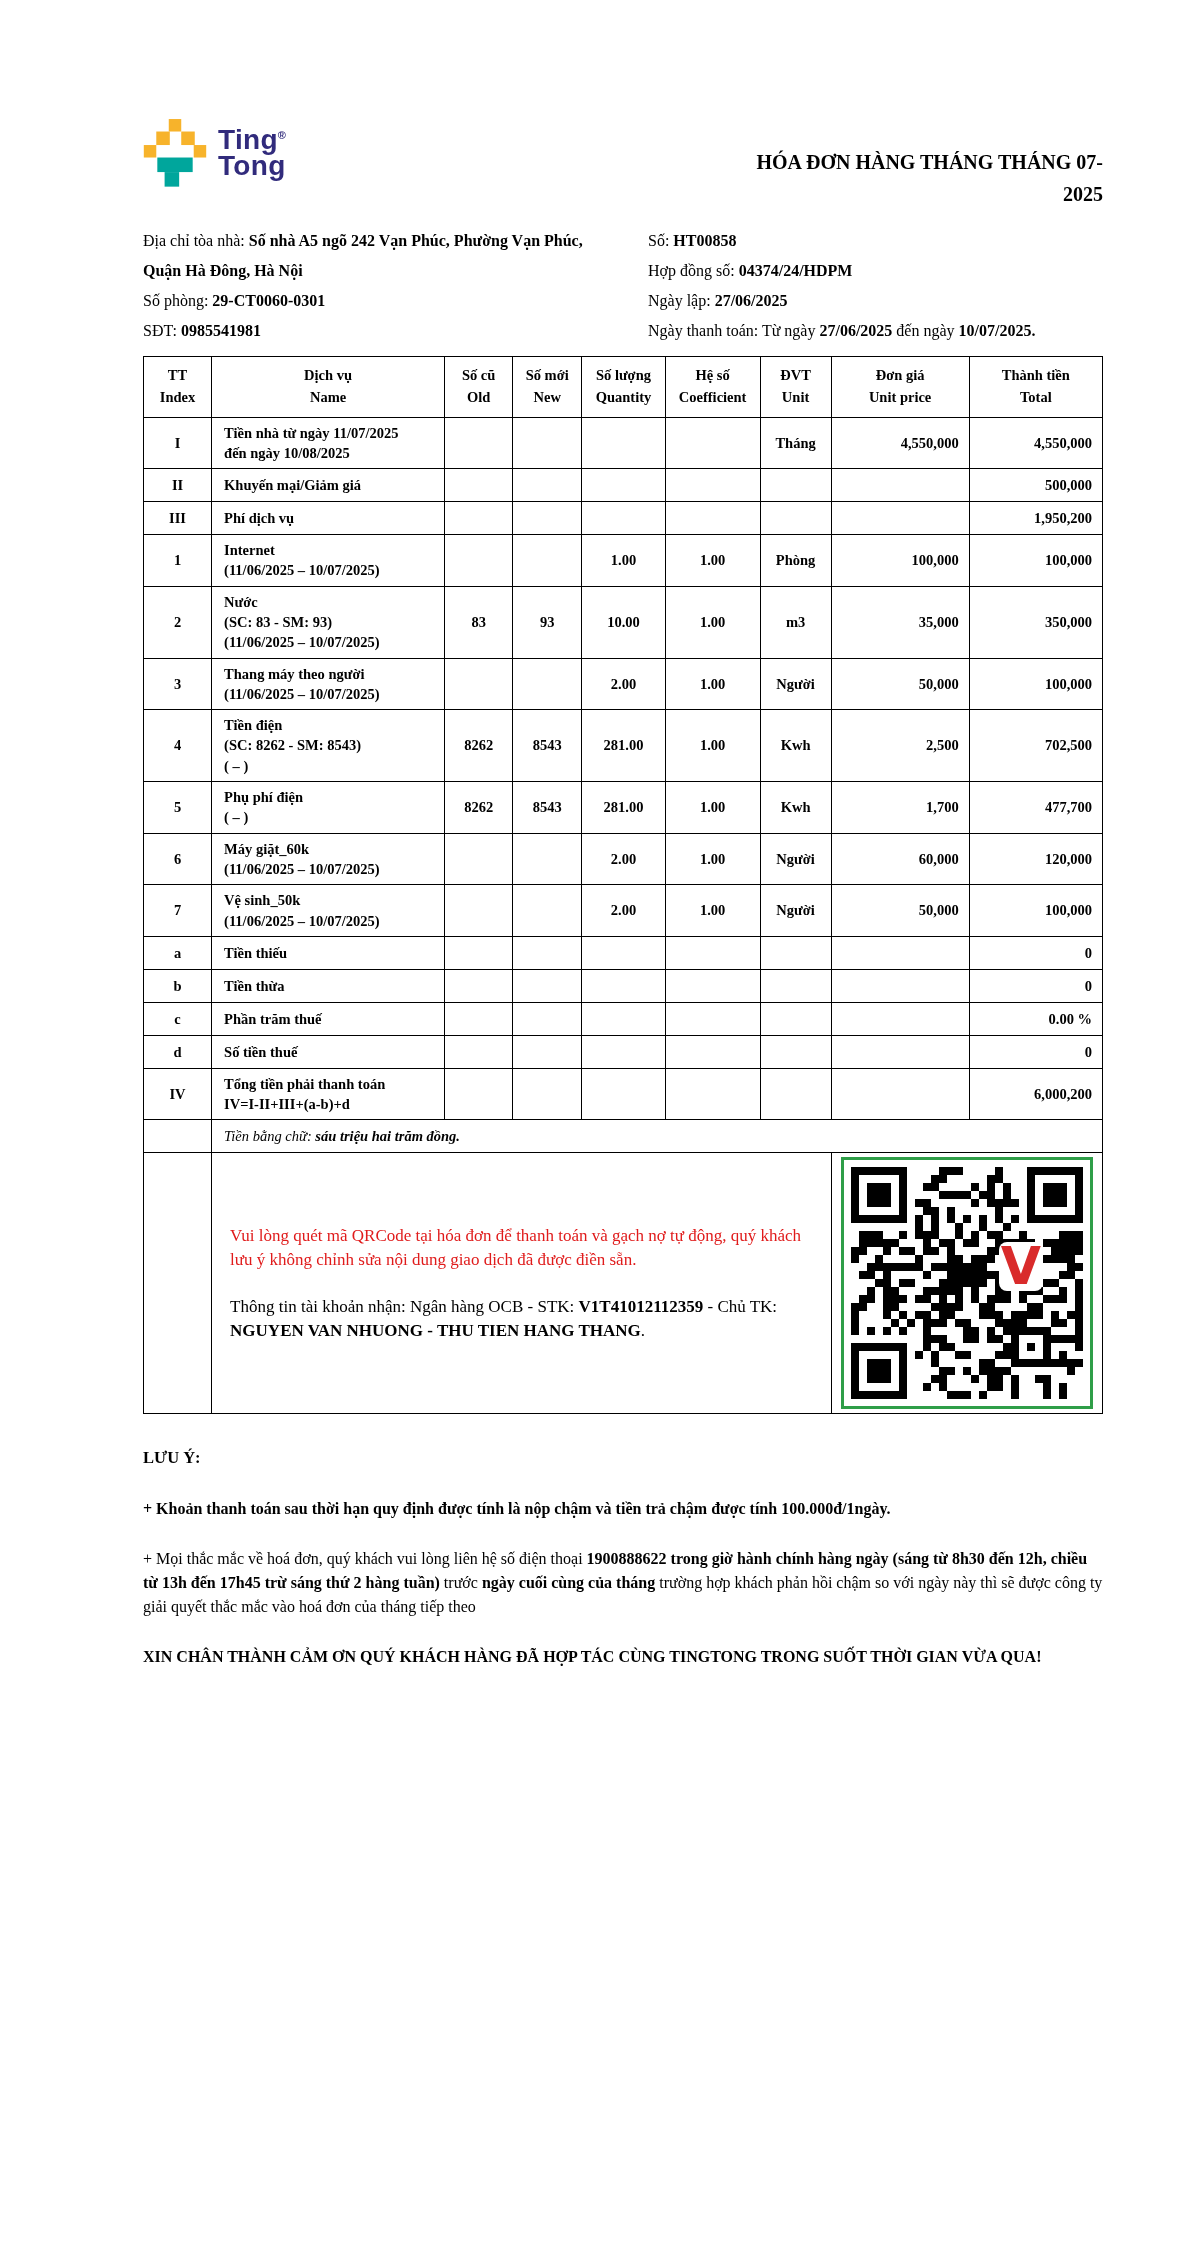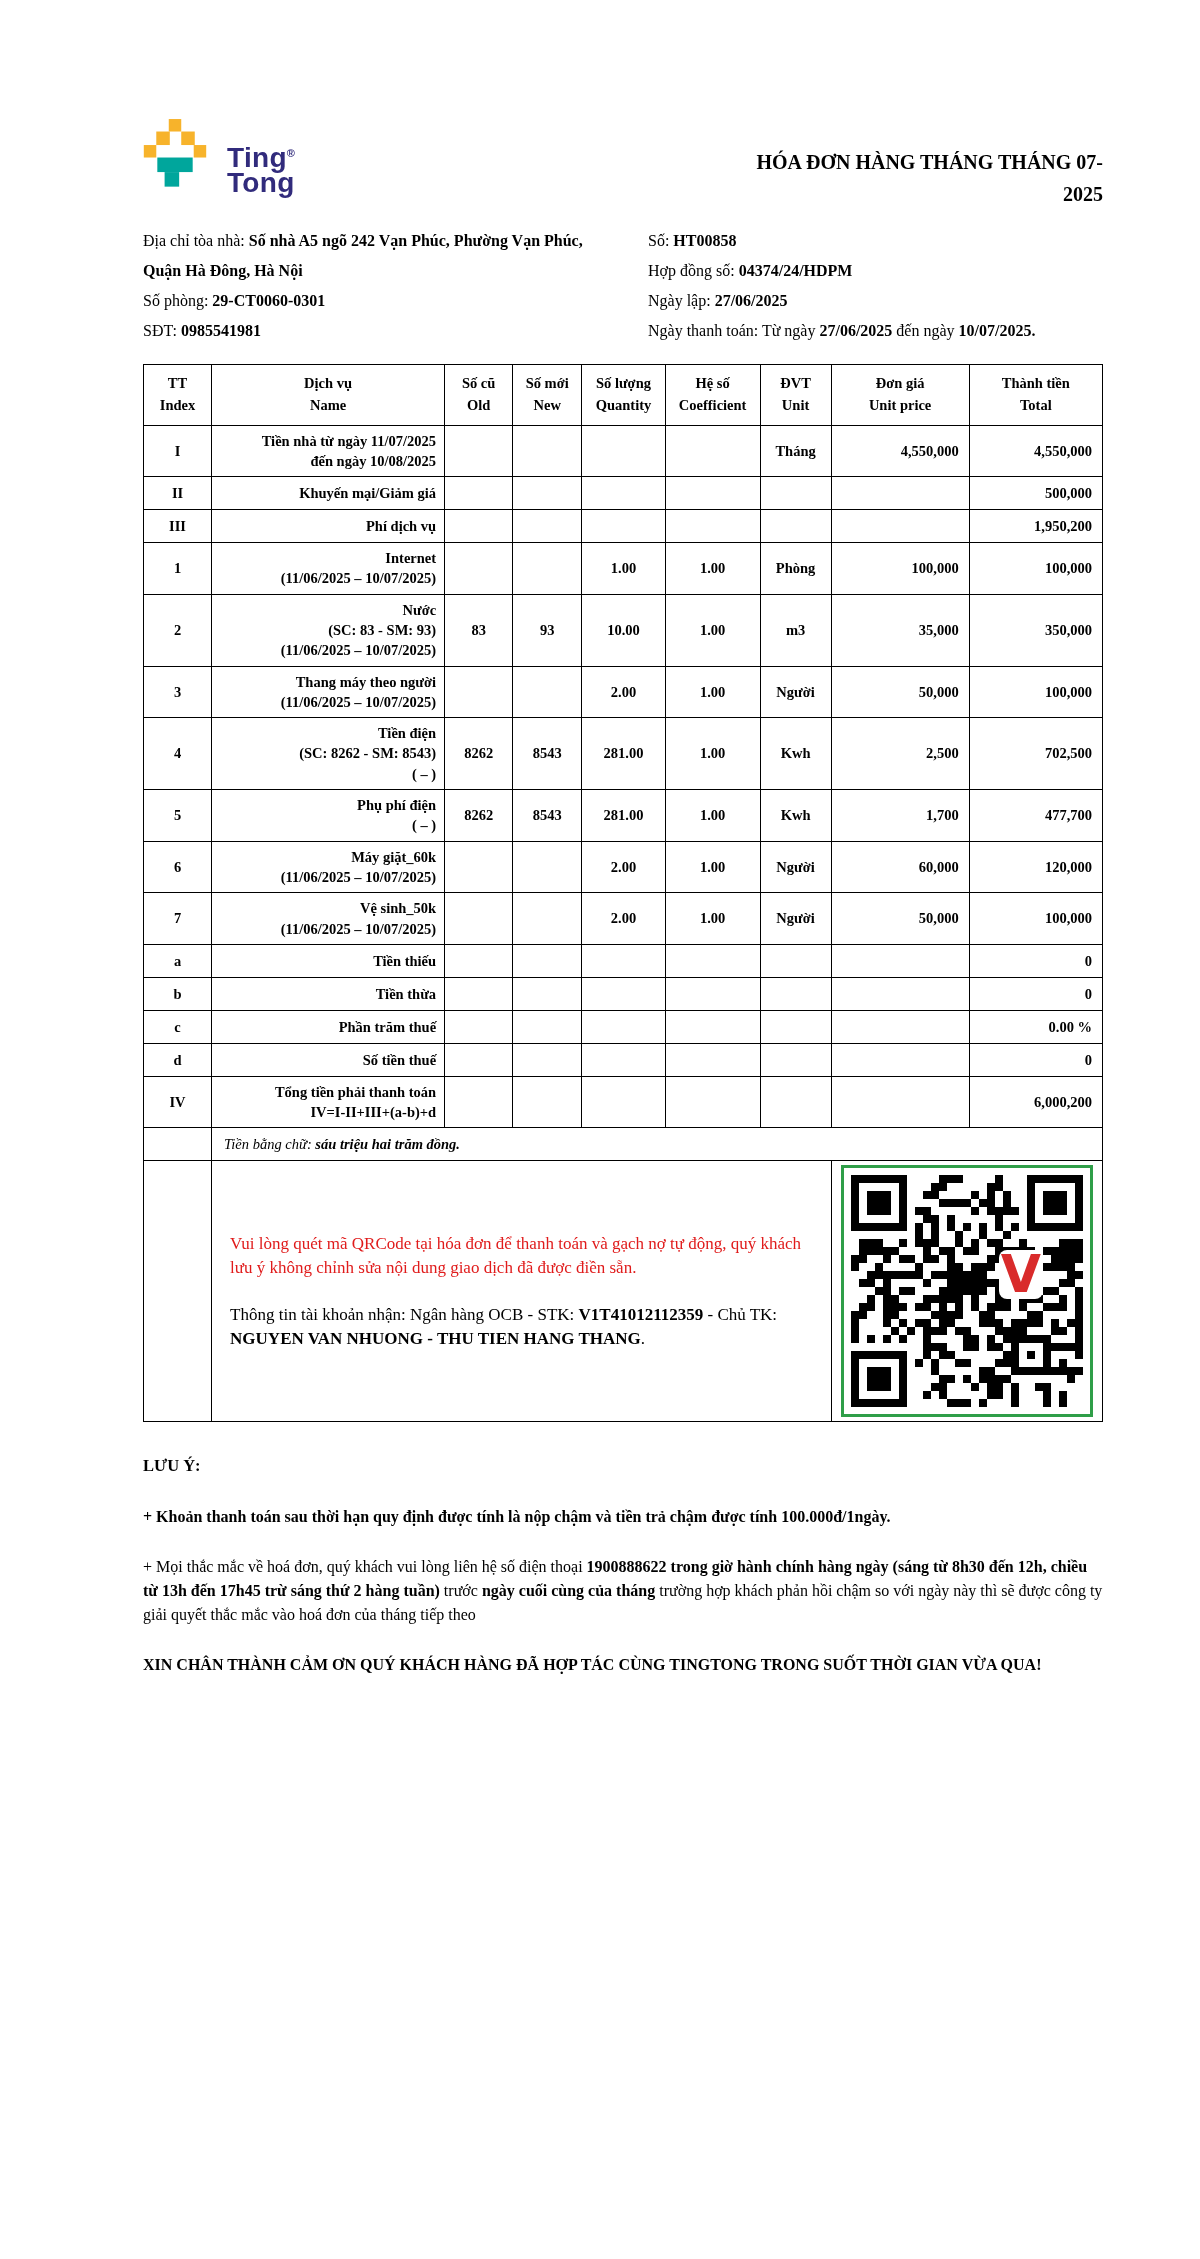--- a/index.html
+++ b/index.html
@@ -3,39 +3,39 @@
 <meta charset="utf-8">
 <style>
   html,body{margin:0;padding:0;background:#ffffff;}
   body{width:1200px;height:2259px;font-family:"Liberation Serif",serif;color:#000;position:relative;overflow:hidden;}
   .page{padding:118px 97px 0 143px;}
   .b{font-weight:bold;}
   .preline{white-space:pre-line;}
 
   
   .doc-header{display:flex;justify-content:space-between;align-items:flex-start;}
-  .logo{display:flex;align-items:flex-end;gap:20px;}
+  .logo{display:flex;align-items:flex-start;gap:11px;}
   .logo svg{display:block;}
   .logo-text{font-family:"Liberation Sans",sans-serif;font-weight:bold;font-size:28px;line-height:.92;letter-spacing:.3px;padding-top:9px;}
   .logo-text sup{font-size:11px;vertical-align:super;}
   .doc-title{font-size:20px;font-weight:bold;text-align:right;line-height:1.6;white-space:pre-line;max-width:470px;margin-top:28px;}
 
   
   .meta{display:flex;margin-top:16px;font-size:16px;line-height:30px;}
   .meta-left{width:505px;}
   .meta-right{flex:1;}
   .meta-line{display:block;}
 
   
-  table.invoice{width:100%;border-collapse:collapse;margin-top:18px;font-size:14.5px;table-layout:fixed;}
+  table.invoice{width:100%;border-collapse:collapse;margin-top:10px;font-size:14.5px;table-layout:fixed;}
   table.invoice th,table.invoice td{border:1.5px solid #000;padding:5px 8px;vertical-align:middle;}
   table.invoice th{font-weight:bold;text-align:center;line-height:1.5;padding:8px 3px;}
   table.invoice td{font-weight:bold;line-height:1.4;height:22px;}
   .col-tt{text-align:center;}
-  .col-name{text-align:right;white-space:pre-line;padding-left:12px !important;}
+  .col-name{text-align:left;white-space:pre-line;padding-left:12px !important;}
   .center{text-align:center;}
   .num{text-align:right;padding-right:10px !important;}
   .words-cell{font-weight:normal !important;font-style:italic;padding-left:12px !important;height:26px;}
   .words-cell .b{font-weight:bold;}
 
   
   .qr-text-cell{font-weight:normal !important;font-size:17px;padding:14px 18px !important;line-height:1.5;}
   .qr-red{color:#e01b1b;margin:0 0 24px 0;}
   .qr-account{margin:0;}
   .qr-cell{height:288px;text-align:center;padding:4px !important;}

